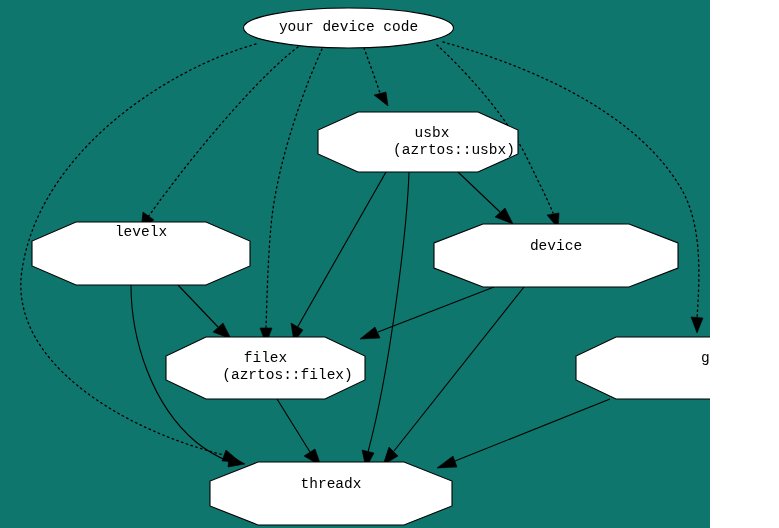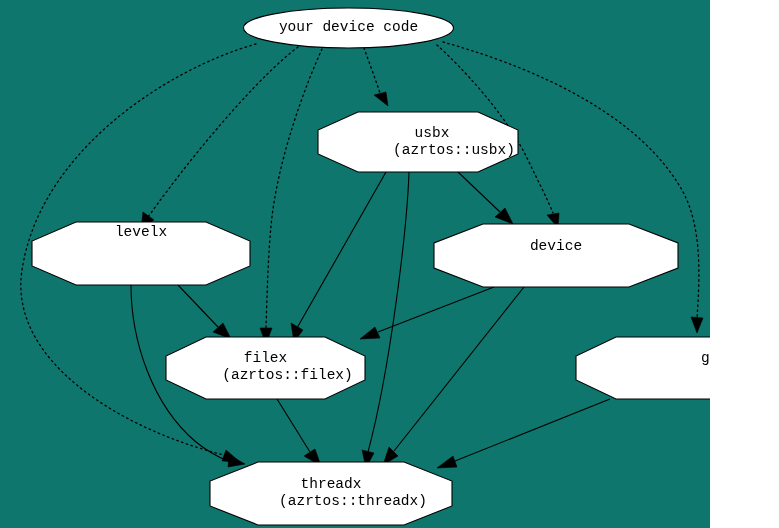--- a/index.html
+++ b/index.html
@@ -154,16 +154,15 @@
     <span class="l1">filex</span>
     <span class="l2">(azrtos::filex)</span>
   </div>
 
   <div class="nlabel" style="left:576px;top:350px;width:197px;padding-left:44px;">
     <span class="l1">guix</span>
   </div>
 
   <div class="nlabel" style="left:210px;top:476px;width:242px;">
     <span class="l1">threadx</span>
-    <span class="l2">(azrtos::threadx)</span>
   </div>
 
 </div>
 
 </body></html>

